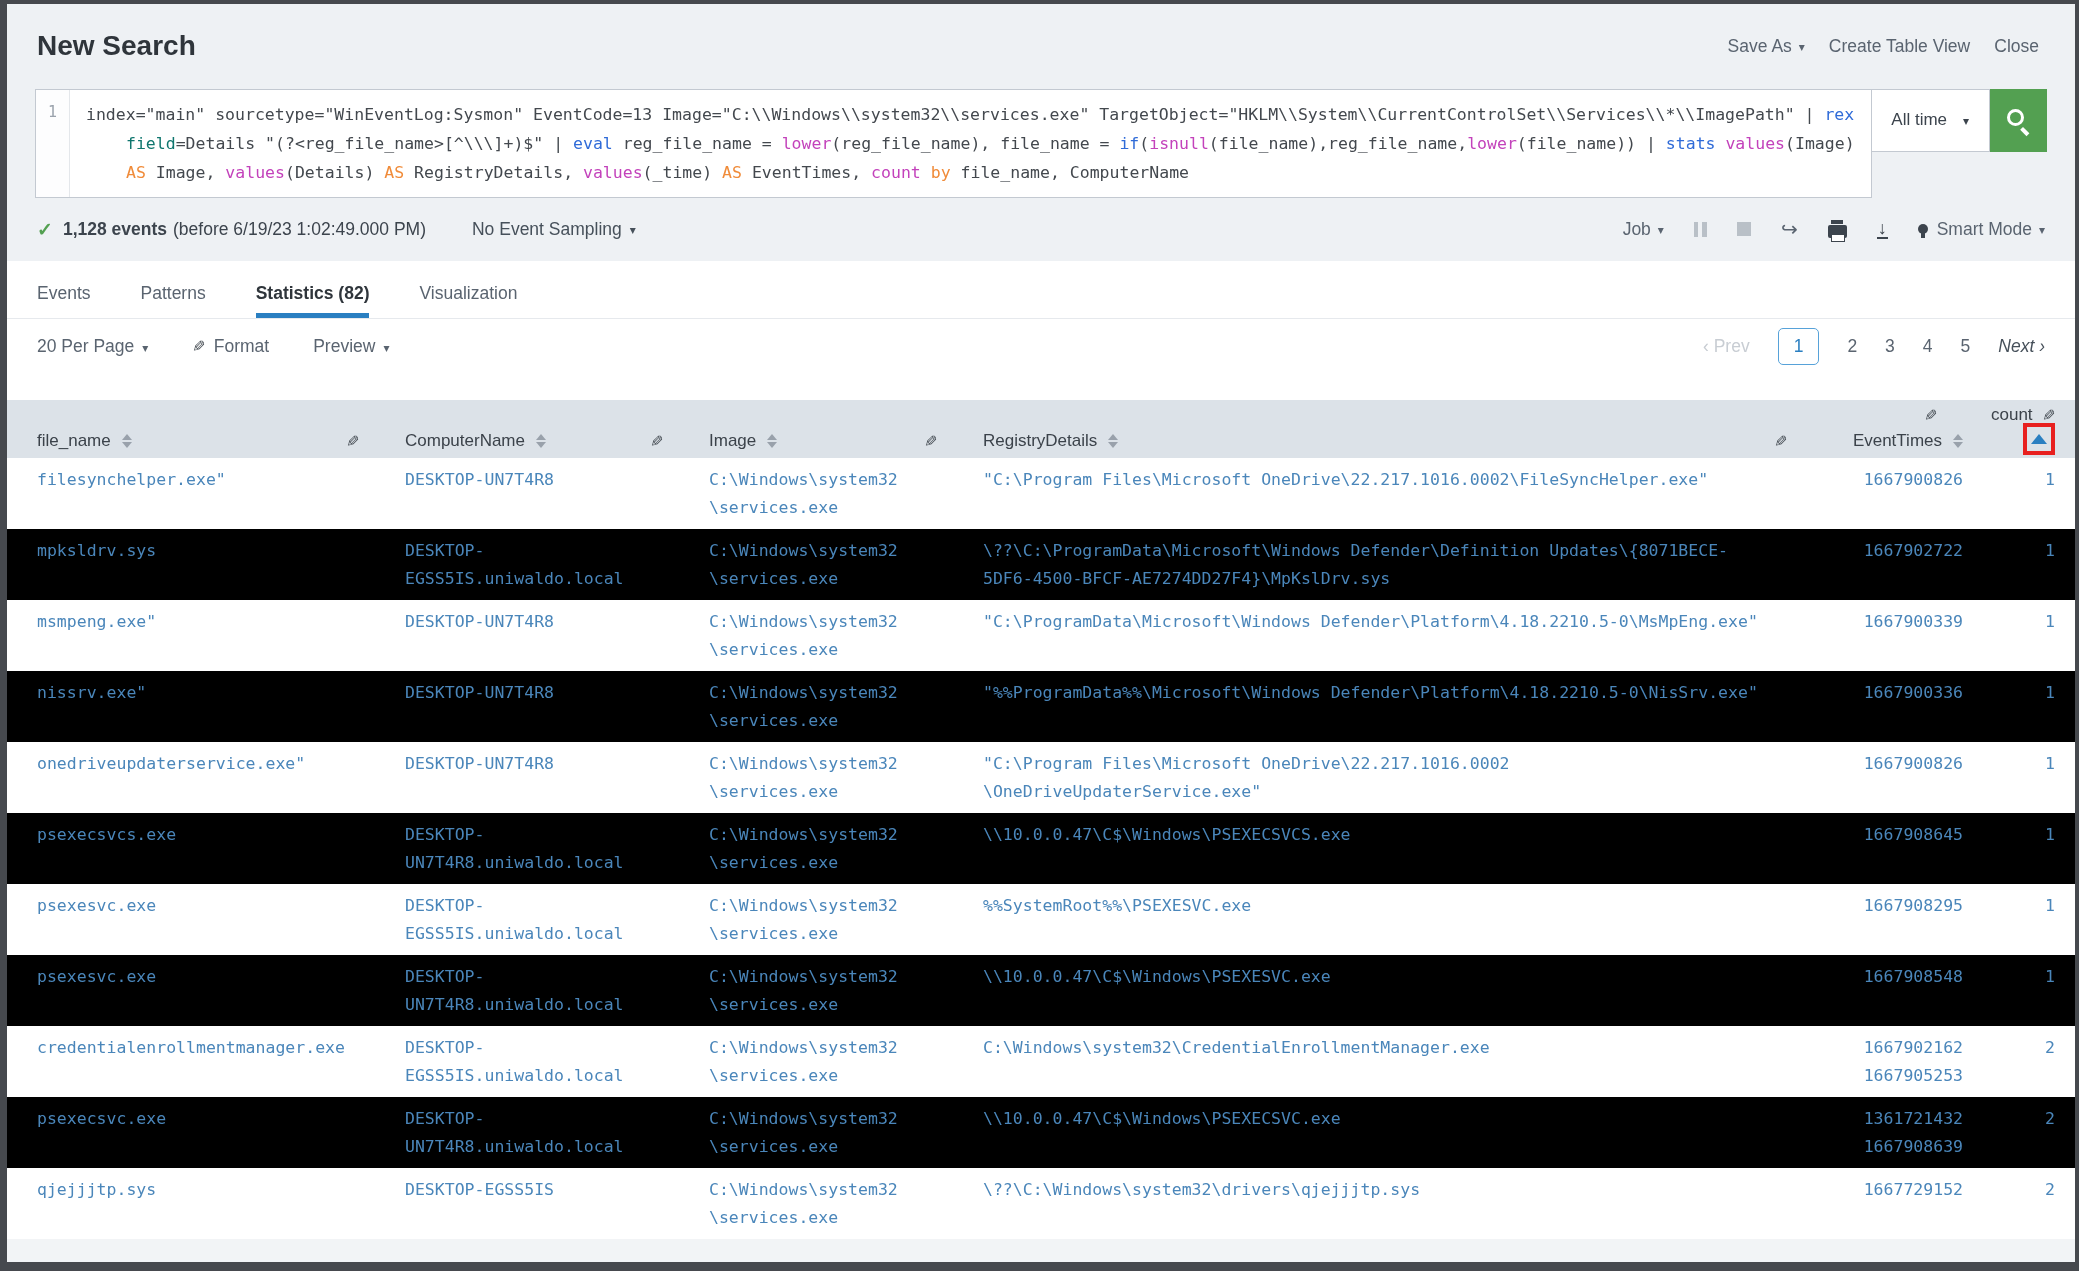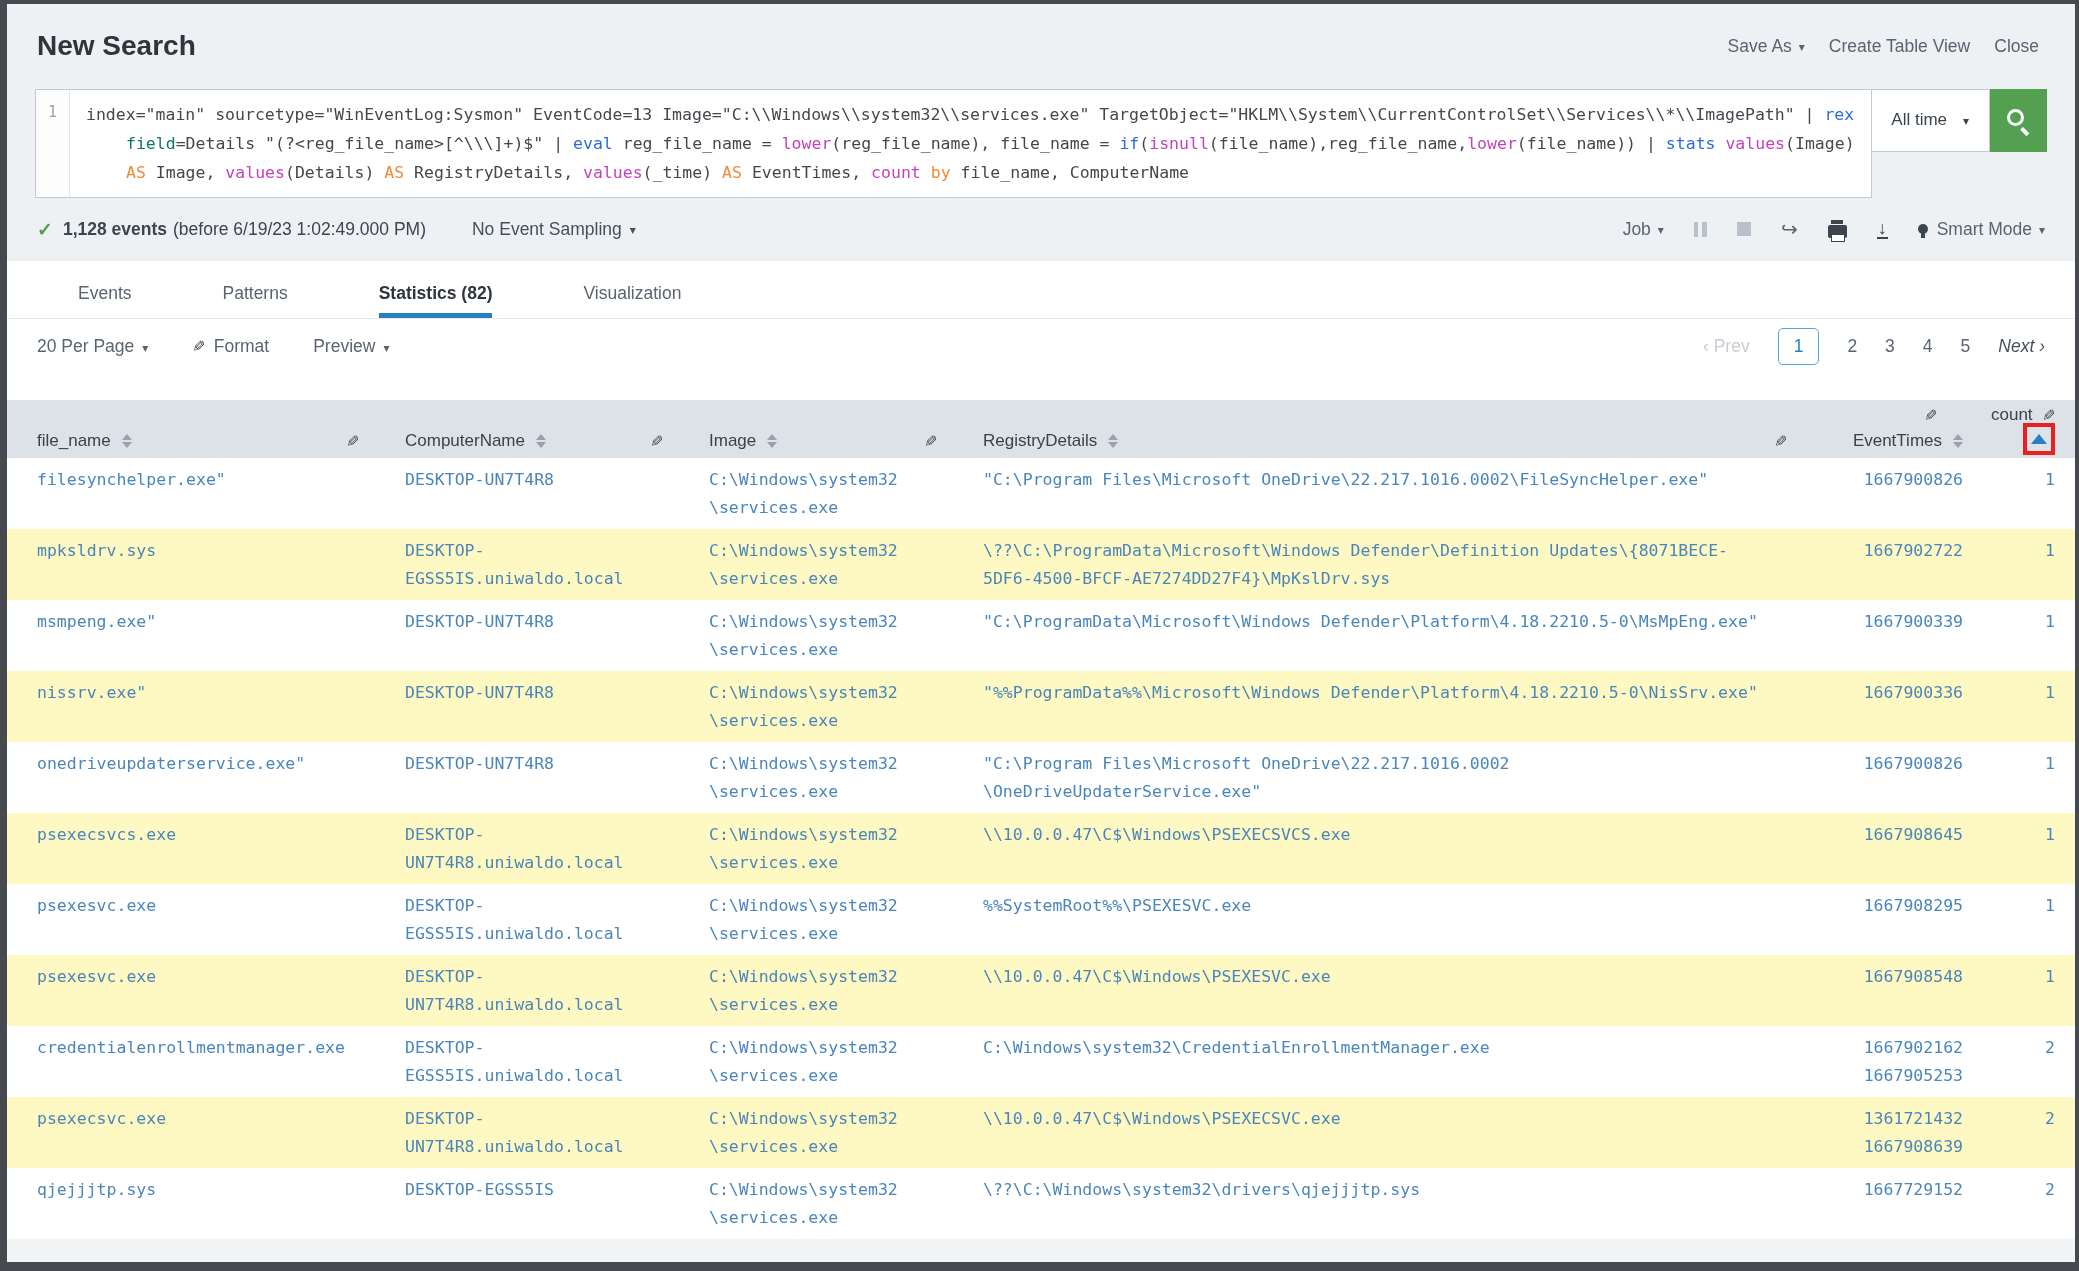--- a/index.html
+++ b/index.html
@@ -50,21 +50,21 @@
   .icon-stop { width:14px; height:14px; background:#b9c0c7; cursor:pointer; }
   .icon-share { font-size:20px; color:#5a6470; cursor:pointer; }
   .icon-print { position:relative; width:19px; height:13px; background:#3c444d; border-radius:2px; margin-top:5px; cursor:pointer; }
   .icon-print:before { content:''; position:absolute; top:-5px; left:3px; width:12px; height:4px; background:#3c444d; }
   .icon-print:after { content:''; position:absolute; top:9px; left:3px; width:12px; height:6px; background:#fff; border:1px solid #3c444d; }
   .icon-export { font-size:18px; border-bottom:2.5px solid #3c444d; line-height:17px; color:#3c444d; cursor:pointer; padding:0 1px; }
   .bulb { position:relative; width:10px; height:10px; border-radius:50%; background:#3c444d; margin-right:2px; }
   .bulb:after { content:''; position:absolute; left:3px; top:9px; width:4px; height:5px; background:#3c444d; }
   
   .tabs-row { background:#fff; padding:0 30px; display:flex; gap:50px; height:58px; align-items:flex-end; }
-  .tab { padding-bottom:14px; font-size:17.5px; color:#5a6470; cursor:pointer;margin-left:41px; }
+  .tab { padding-bottom:14px; font-size:17.5px; color:#5a6470; cursor:pointer; }
   .tab.active { color:#2f353b; font-weight:bold; border-bottom:5px solid #2a7fc1; padding-bottom:9px; }
   
   .controls-row { background:#fff; border-top:1px solid #e6e9ed; height:58px; display:flex; align-items:center;
                   justify-content:space-between; padding:0 30px; }
   .controls-left { display:flex; gap:44px; color:#5a6470; font-size:17.5px; align-items:center; }
   .ctrl { display:flex; align-items:center; gap:8px; cursor:pointer; }
   .pencil { font-size:16px; color:#454c53; display:inline-block; transform:scaleX(-1); }
   .pagination { display:flex; align-items:center; gap:28px; font-size:17.5px; color:#5a6470; }
   .prev { color:#c8cdd3; cursor:default; }
   .page { cursor:pointer; }
@@ -82,21 +82,21 @@
   .sorticon { display:inline-flex; flex-direction:column; gap:2px; margin-left:2px; cursor:pointer; }
   .sorticon i { width:0; height:0; border-left:5px solid transparent; border-right:5px solid transparent; }
   .sorticon .up { border-bottom:6px solid #99a1ab; }
   .sorticon .dn { border-top:6px solid #99a1ab; }
   .sort-annotation { width:32px; height:32px; border:4px solid #e8201f; display:flex; align-items:center;
                      justify-content:center; margin-top:-4px; background:transparent; }
   .tri-up { width:0; height:0; border-left:8px solid transparent; border-right:8px solid transparent;
             border-bottom:10px solid #2a7fc1; cursor:pointer; }
   .tbody { background:#fff; }
   .trow { min-height:71px; padding-top:8px; padding-bottom:6px; }
-  .trow.alt { background:#fef9c3; }
+  .trow.alt { background:#000000; }
   .cell { font-family:"DejaVu Sans Mono", monospace; font-size:16.5px; line-height:28px; color:#4a86ba; }
   .cline { white-space:pre; cursor:pointer; }
   .c-times, .c-count { text-align:right; }
   .partial-row { height:23px; background:#f2f4f6; }
 </style>
 </head>
 <body>
 
 <div class="frame">
 

